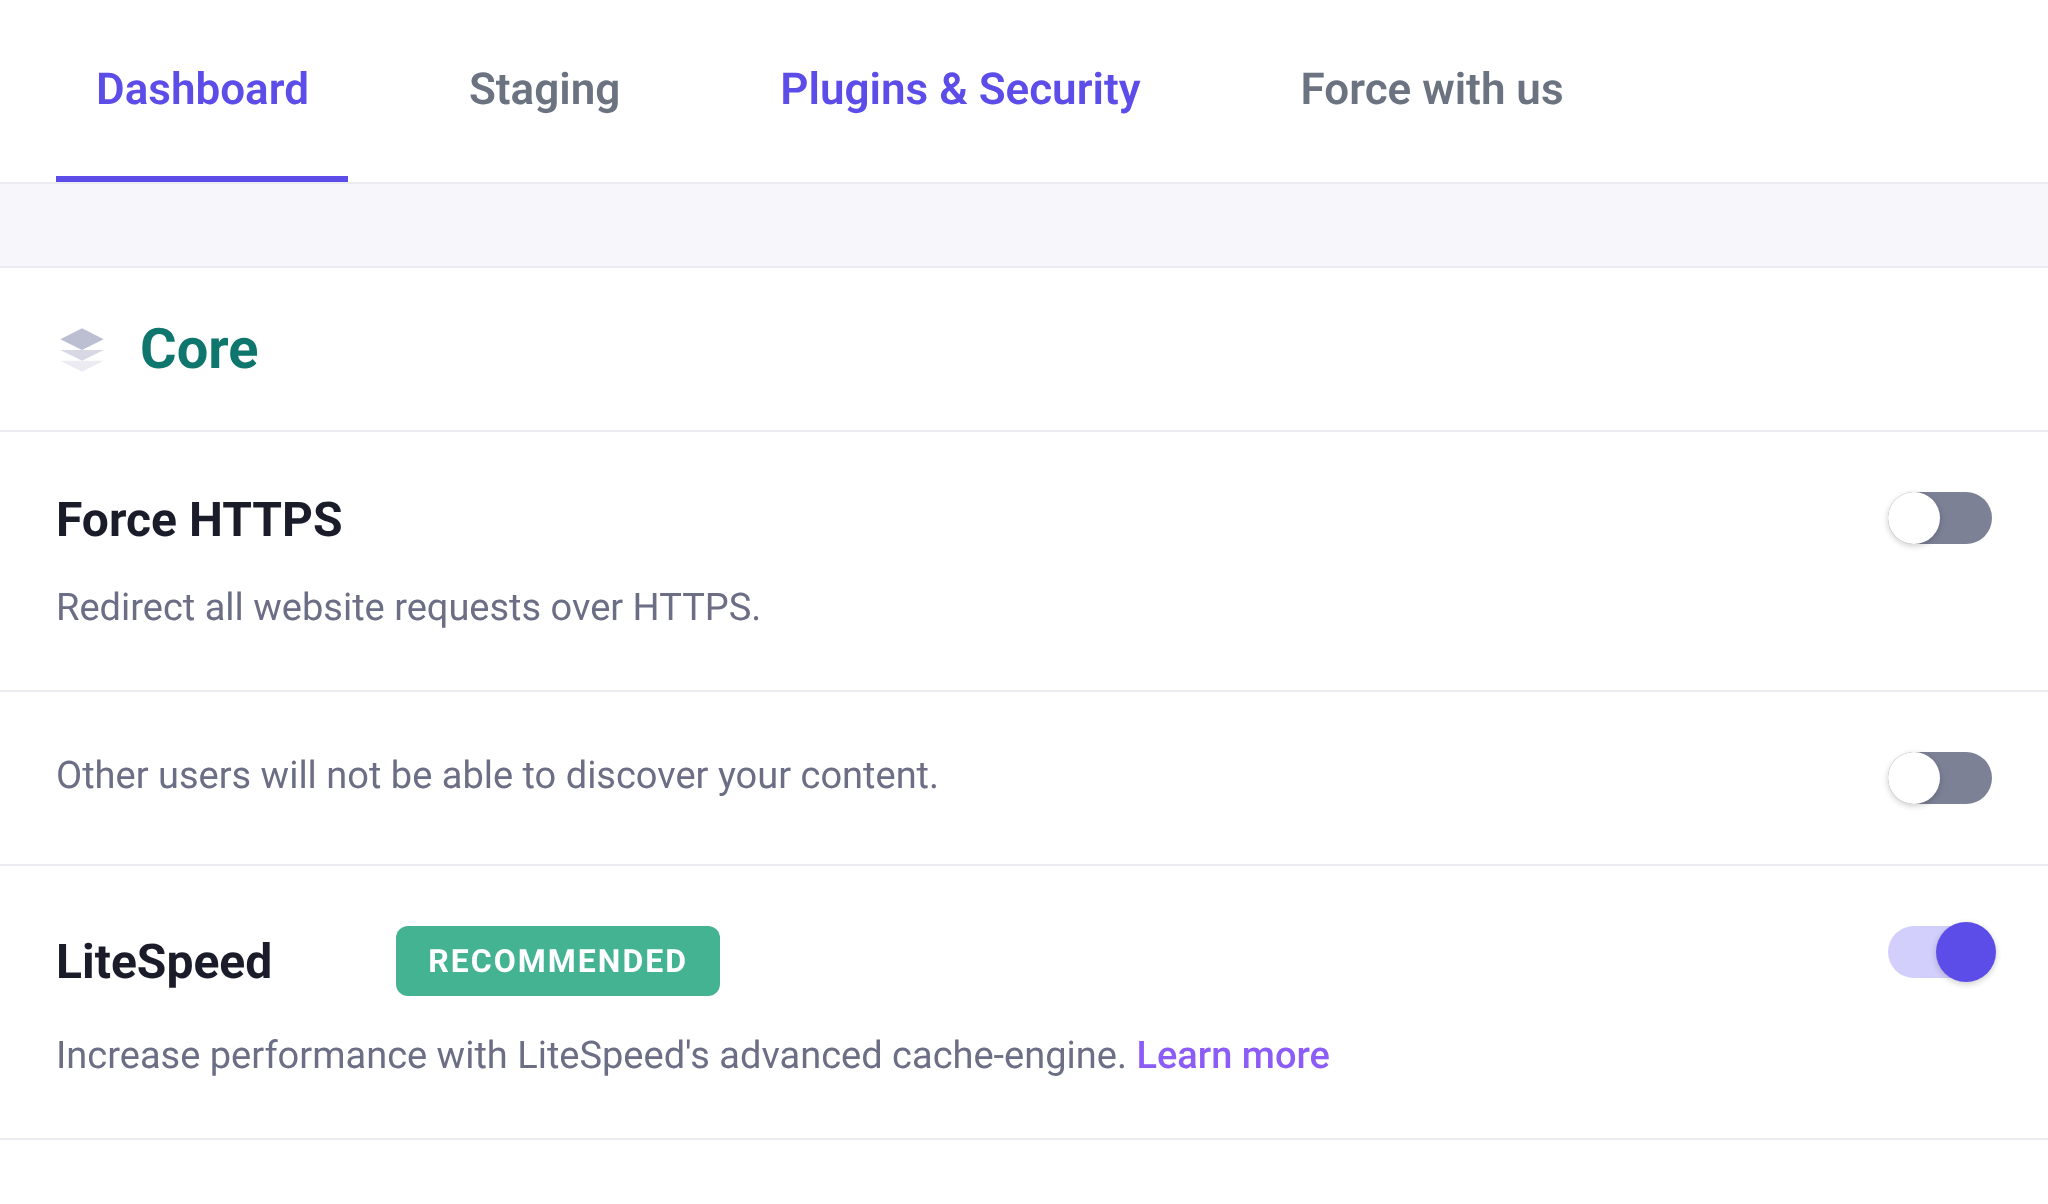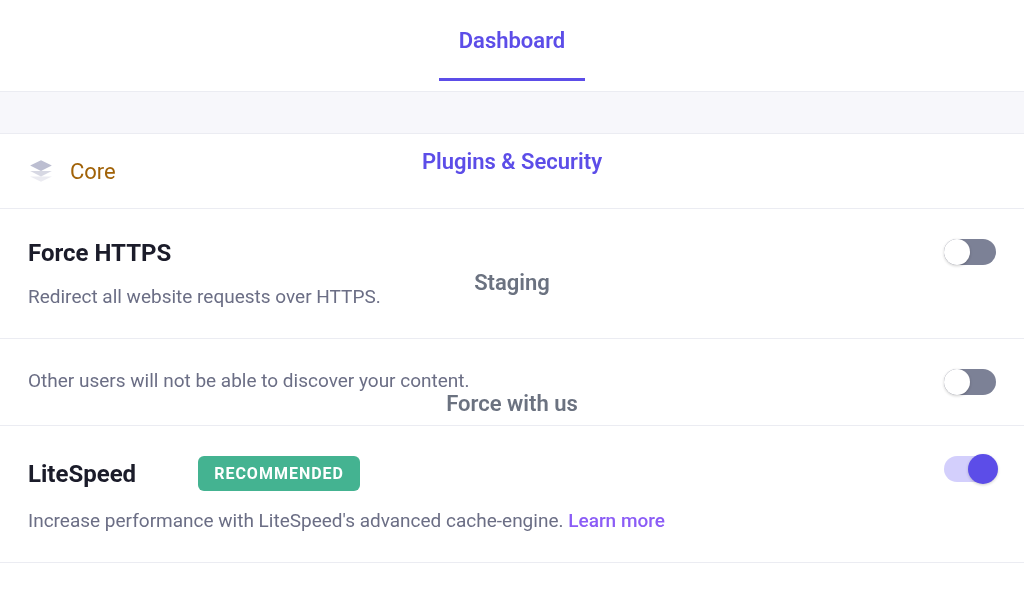--- a/index.html
+++ b/index.html
@@ -12,21 +12,20 @@
       background: #fff;
       width: 1024px;
     }
     .tabs {
       display: flex;
       padding: 0 28px;
       border-bottom: 1px solid #ebecf2;
       gap: 40px;
       height: 92px;
       align-items: center;
-      flex-direction: column;
     }
     .tab {
       font-size: 22px;
       font-weight: 600;
       color: #6b7280;
       padding: 28px 20px;
       cursor: pointer;
       position: relative;
       height: 100%;
       display: flex;
@@ -58,23 +57,23 @@
       gap: 16px;
       padding: 24px 28px;
       border-bottom: 1px solid #ebecf2;
     }
     .section-header .icon {
       color: #bcbed1;
       display: flex;
       align-items: center;
     }
     .section-title {
-      font-size: 22px;
-      font-weight: 400;
-      color: #a16207;
+      font-size: 28px;
+      font-weight: 700;
+      color: #0f766e;
     }
     .setting-row {
       padding: 30px 28px;
       border-bottom: 1px solid #ebecf2;
       display: flex;
       justify-content: space-between;
     }
     .setting-text {
       flex: 1;
     }
@@ -141,25 +140,25 @@
       background: #5c4de8;
     }
   </style>
 </head>
 <body>
 
 <div class="tabs">
   <div class="tab active">
     <span>Dashboard</span>
   </div>
+  <div class="tab">
+    <span>Staging</span>
+  </div>
   <div class="tab secondary-active">
     <span>Plugins &amp; Security</span>
-  </div>
-  <div class="tab">
-    <span>Staging</span>
   </div>
   <div class="tab">
     <span>Force with us</span>
   </div>
 </div>
 
 <div class="spacer"></div>
 
 <div class="section-header">
   <span class="icon">

